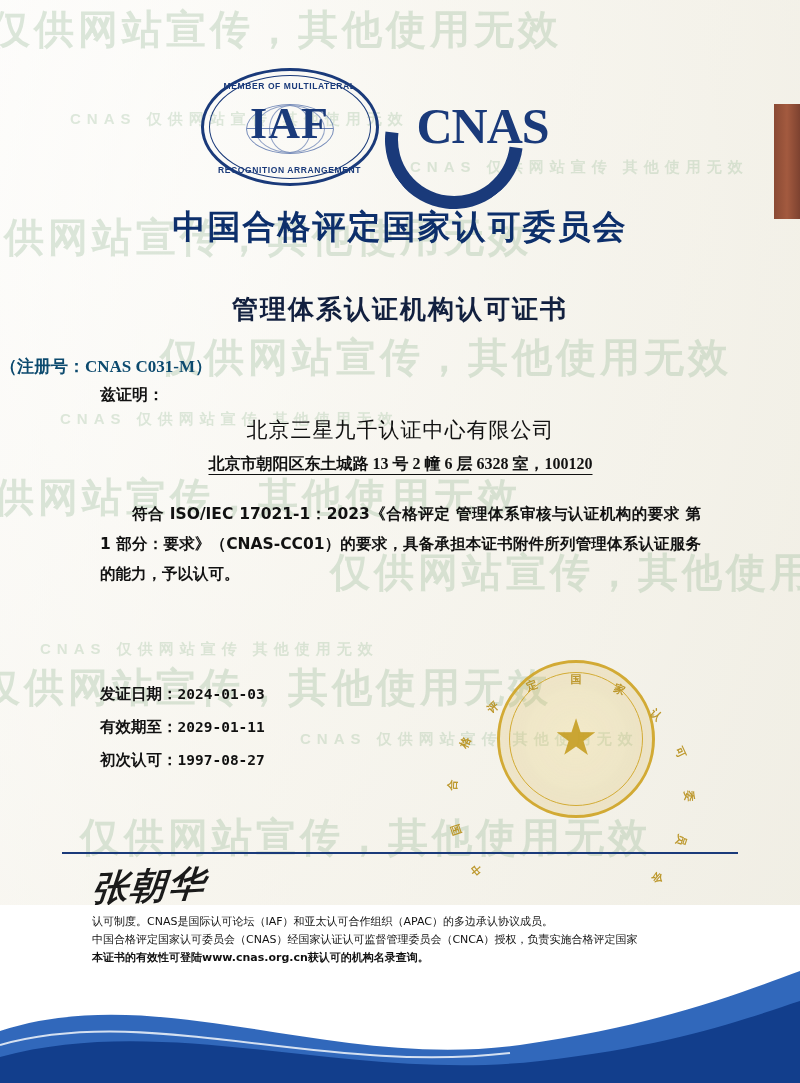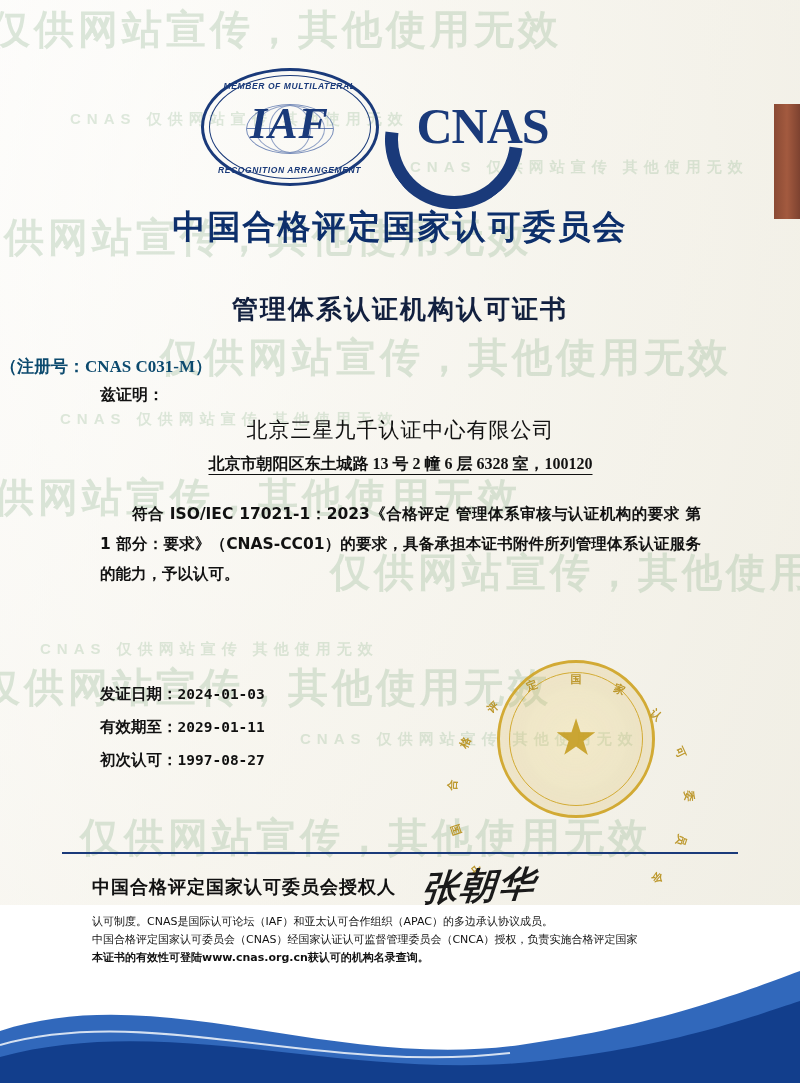--- a/index.html
+++ b/index.html
@@ -69,21 +69,20 @@
     height: 130px;
     display: flex;
     justify-content: center;
     align-items: center;
     gap: 6px;
   }
   .iaf-logo {
     width: 178px;
     height: 118px;
     position: relative;
-    font-style: italic;
   }
   .iaf-oval {
     position: absolute;
     inset: 0;
     border: 3px solid #1a3a7a;
     border-radius: 50%;
   }
   .iaf-oval-inner {
     position: absolute;
     left: 8px; right: 8px; top: 7px; bottom: 7px;
@@ -447,21 +446,20 @@
         <span style="transform: translate(-50%, -50%) rotate(43.3333deg) translateY(-60px);">认</span>
         <span style="transform: translate(-50%, -50%) rotate(65deg) translateY(-60px);">可</span>
         <span style="transform: translate(-50%, -50%) rotate(86.6667deg) translateY(-60px);">委</span>
         <span style="transform: translate(-50%, -50%) rotate(108.333deg) translateY(-60px);">员</span>
         <span style="transform: translate(-50%, -50%) rotate(130deg) translateY(-60px);">会</span>
       </div>
   </div>
 
   <div class="sign-rule"></div>
   <div class="sign-row">
-    <div class="sign-label">中国合格评定国家认可委员会授权人</div>
     <div class="signature">张朝华</div>
   </div>
 
   <div class="footer-band">
     <div class="footer-text">
       <div>认可制度。CNAS是国际认可论坛（IAF）和亚太认可合作组织（APAC）的多边承认协议成员。</div>
       <div>中国合格评定国家认可委员会（CNAS）经国家认证认可监督管理委员会（CNCA）授权，负责实施合格评定国家</div>
       <div class="bold">本证书的有效性可登陆www.cnas.org.cn获认可的机构名录查询。</div>
     </div>
     <svg class="wave" viewBox="0 0 800 130" preserveAspectRatio="none">

